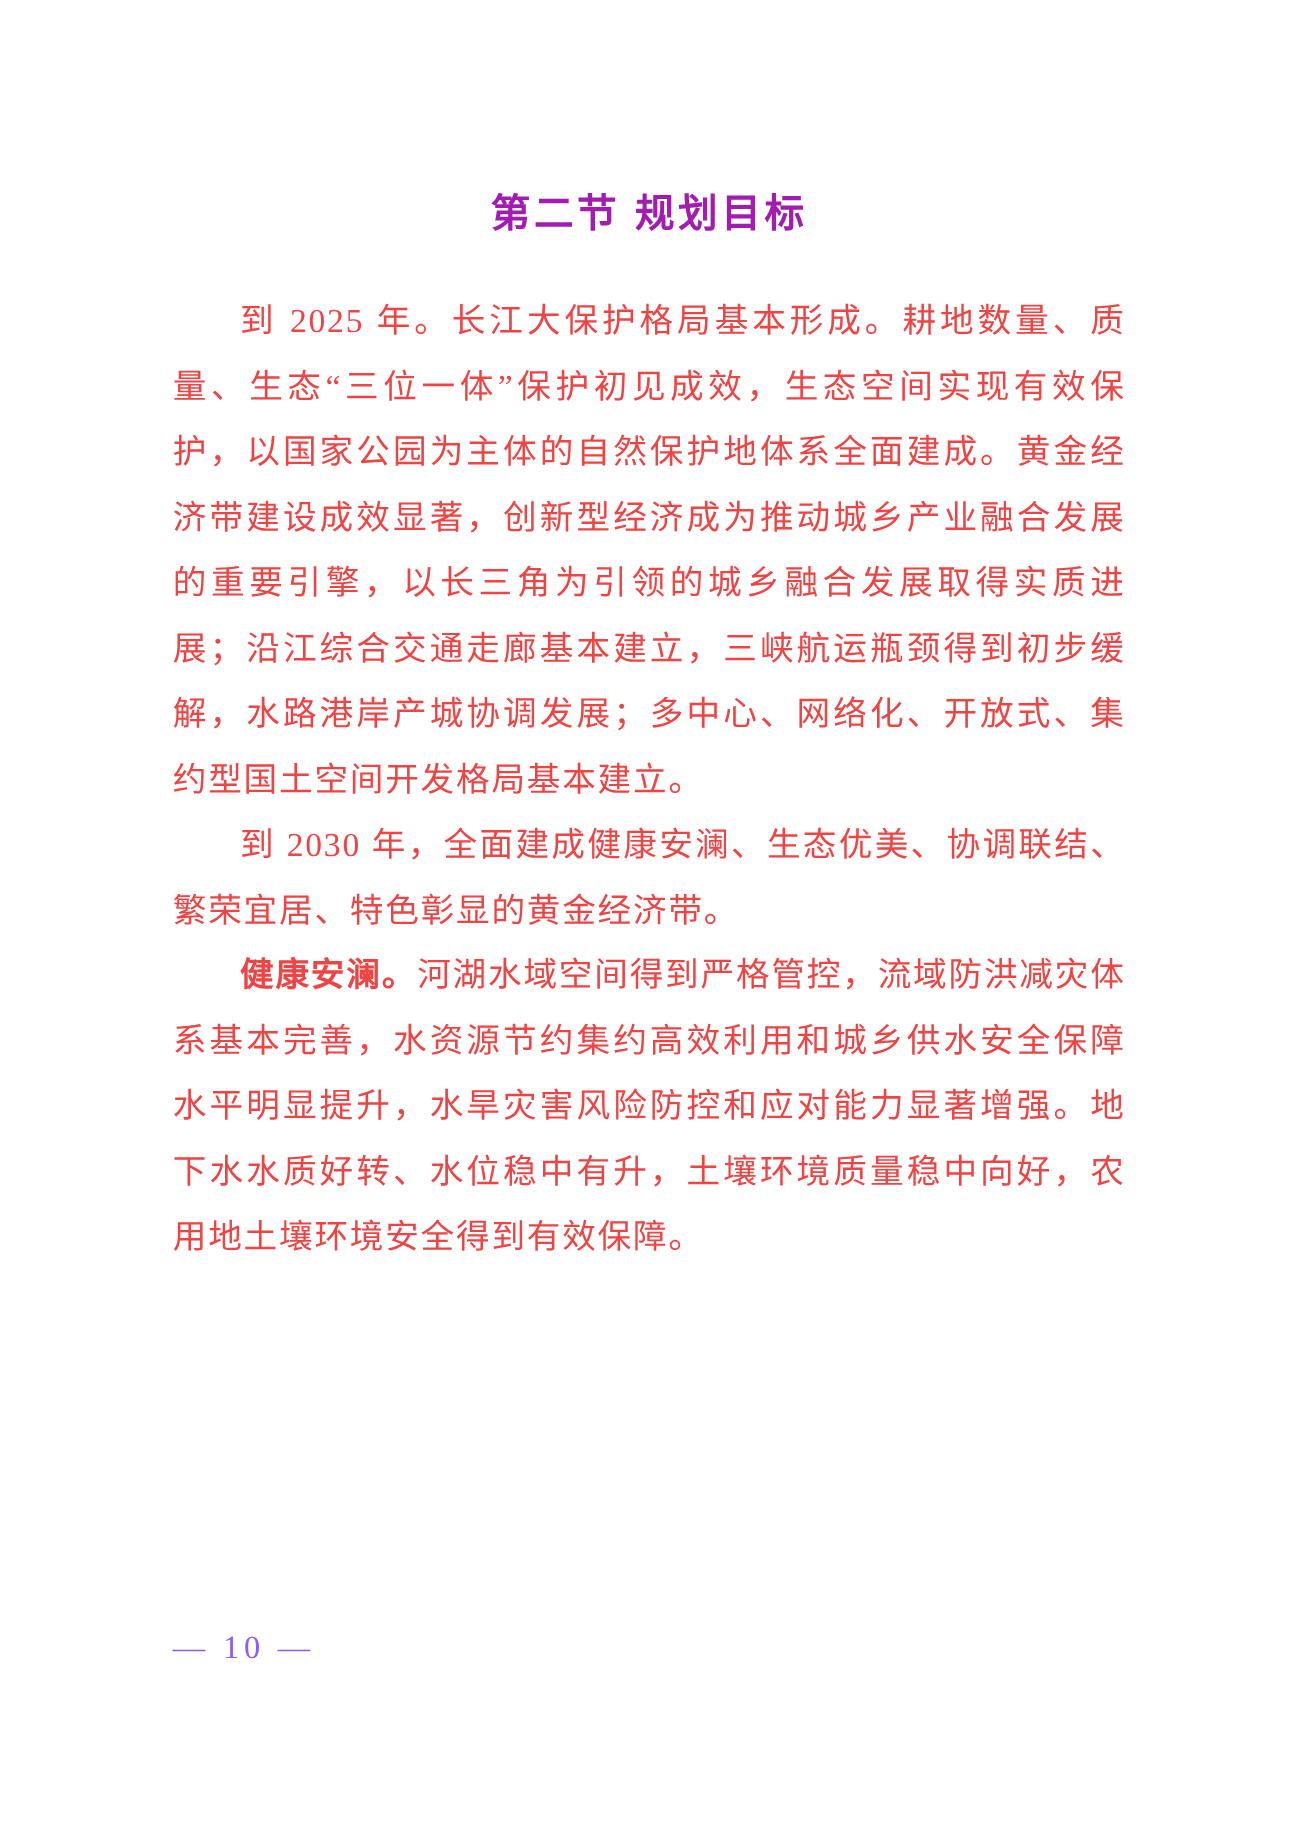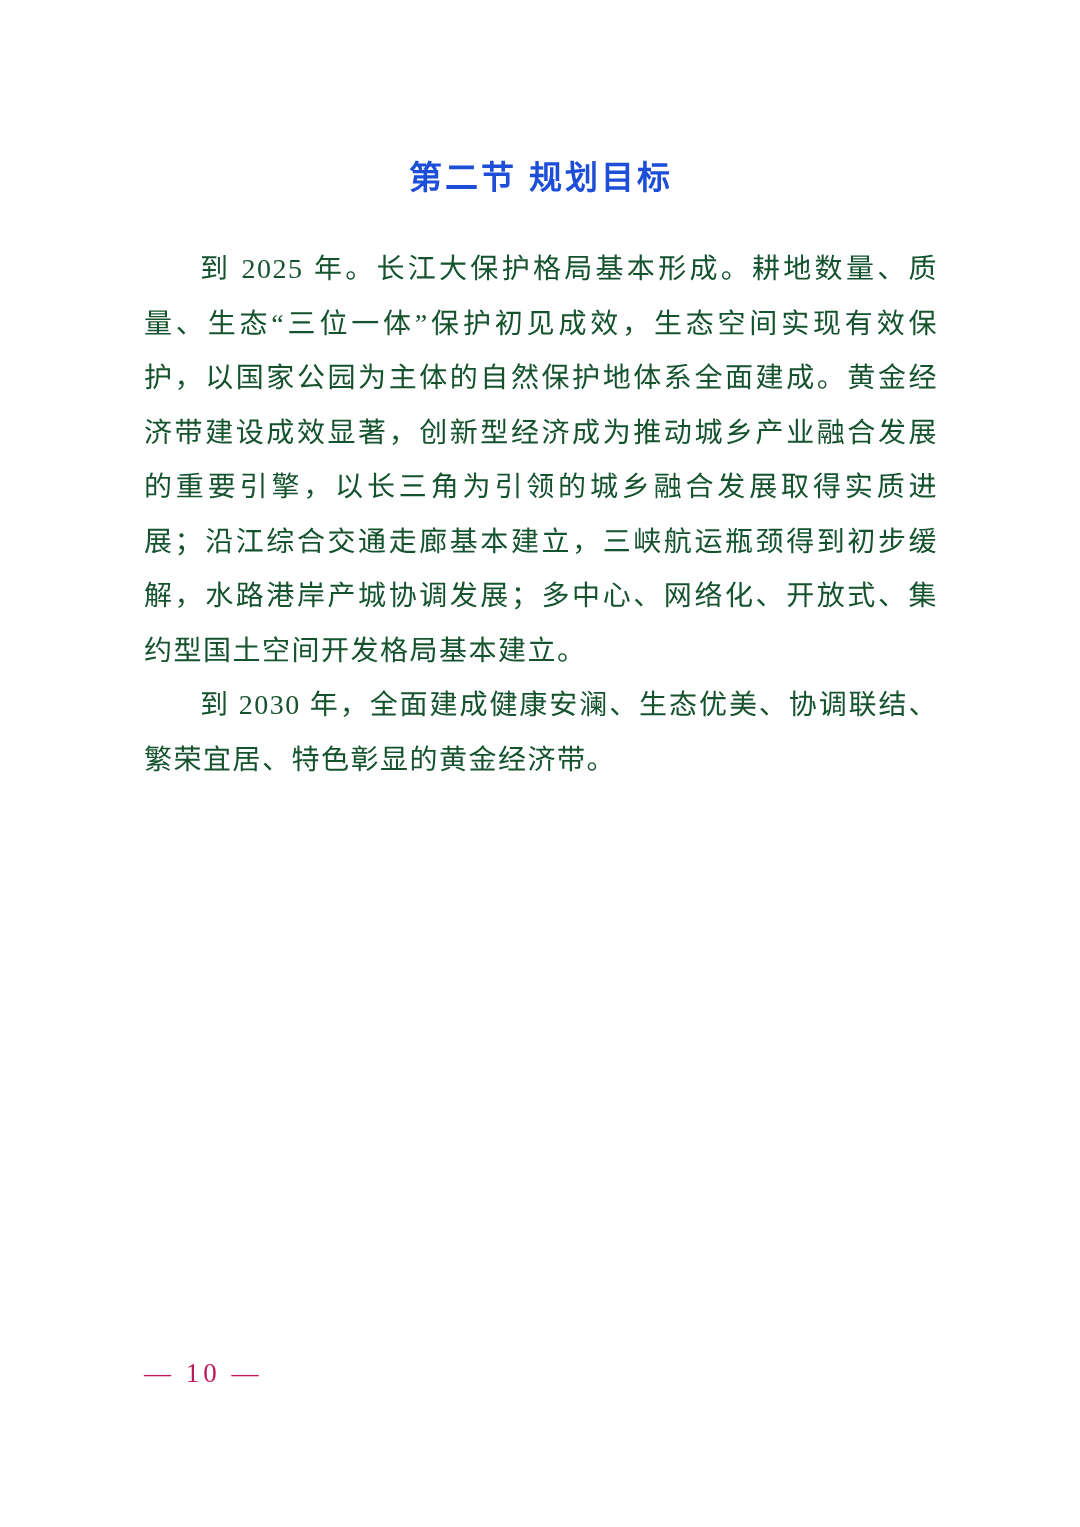--- a/index.html
+++ b/index.html
@@ -18,58 +18,59 @@
     overflow: hidden;
   }
   .section-title {
     margin: 0 0 44px 0;
     text-align: center;
     font-family: "Liberation Sans", "DejaVu Sans", sans-serif;
     font-weight: bold;
     font-size: 33px;
     line-height: 40px;
     letter-spacing: 3px;
-    color: #1d4ed8;
+    color: #a21caf;
   }
   .doc-body p {
     margin: 0;
     text-indent: 2em;
     text-align: justify;
     font-family: "Liberation Serif", "DejaVu Serif", serif;
     font-size: 28px;
     line-height: 54.5px;
     letter-spacing: 1.5px;
-    color: #14532d;
+    color: #ef4444;
   }
   .doc-body p .lead {
     font-weight: bold;
   }
   .page-footer {
     position: absolute;
     left: 144px;
     top: 1358px;
     font-family: "Liberation Serif", "DejaVu Serif", serif;
     font-size: 27px;
     letter-spacing: 4px;
-    color: #be185d;
+    color: #8b5cf6;
   }
 </style>
 </head>
 <body>
 
 <div class="page">
 
   <h1 class="section-title">第二节 规划目标</h1>
 
   <div class="doc-body">
 
     <p><span class="lead"></span><span>到 2025 年。长江大保护格局基本形成。耕地数量、质量、生态“三位一体”保护初见成效，生态空间实现有效保护，以国家公园为主体的自然保护地体系全面建成。黄金经济带建设成效显著，创新型经济成为推动城乡产业融合发展的重要引擎，以长三角为引领的城乡融合发展取得实质进展；沿江综合交通走廊基本建立，三峡航运瓶颈得到初步缓解，水路港岸产城协调发展；多中心、网络化、开放式、集约型国土空间开发格局基本建立。</span></p>
 
     <p><span class="lead"></span><span>到 2030 年，全面建成健康安澜、生态优美、协调联结、繁荣宜居、特色彰显的黄金经济带。</span></p>
 
+    <p><span class="lead">健康安澜。</span><span>河湖水域空间得到严格管控，流域防洪减灾体系基本完善，水资源节约集约高效利用和城乡供水安全保障水平明显提升，水旱灾害风险防控和应对能力显著增强。地下水水质好转、水位稳中有升，土壤环境质量稳中向好，农用地土壤环境安全得到有效保障。</span></p>
 
 
   </div>
 
   <div class="page-footer">
     <span>— 10 —</span>
   </div>
 
 </div>
 

